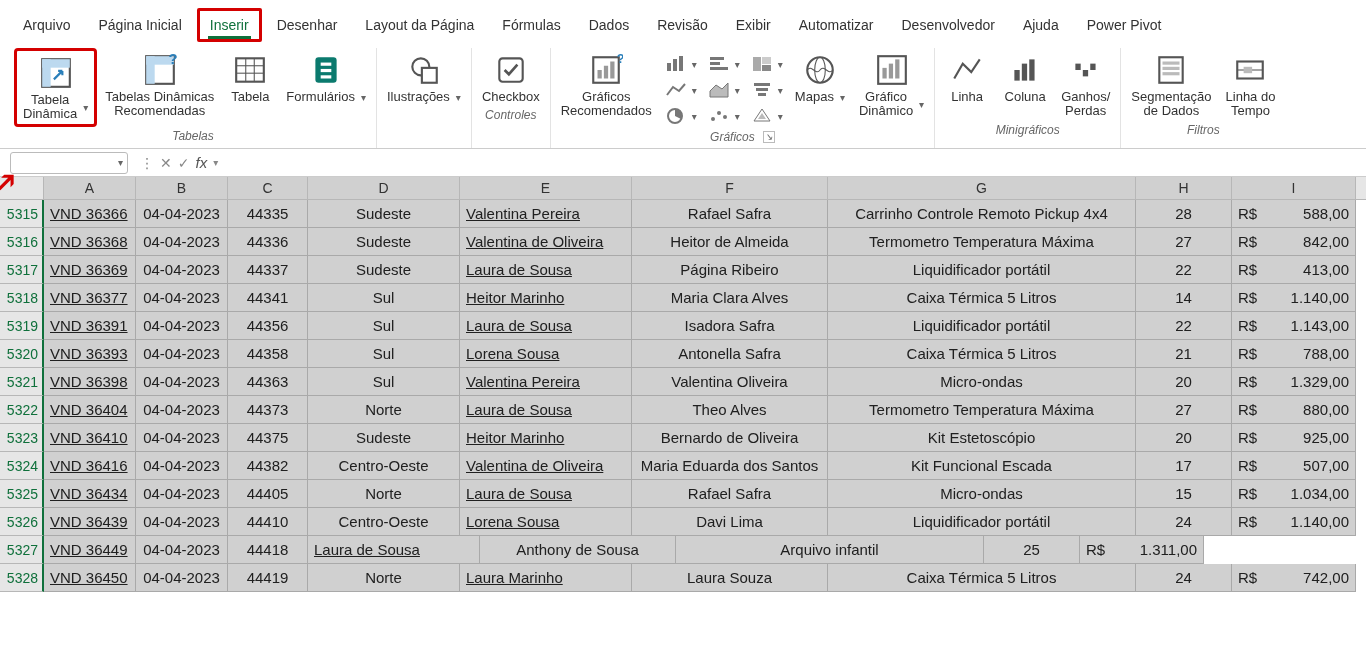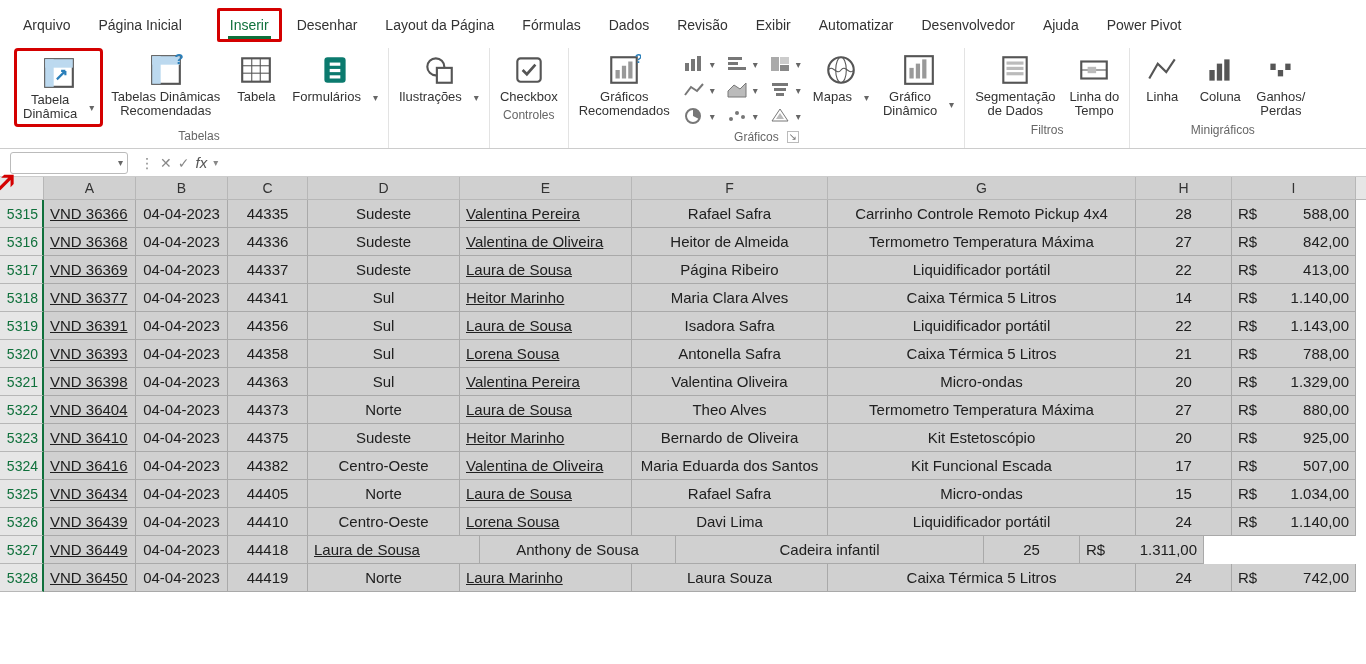--- a/index.html
+++ b/index.html
@@ -33,21 +33,20 @@
   border: 3px solid transparent;
   border-radius: 2px;
 }
 .menu-tab.highlighted {
   border-color: #d40000;
   color: #0f703b;
   font-weight: normal;
 }
 .menu-tab.active-underline {
   position: relative;
-  margin-left: 20px;
 }
 .menu-tab.active-underline::after {
   content: "";
   position: absolute;
   left: 8px;
   right: 8px;
   bottom: 0px;
   height: 3px;
   background: #0f703b;
 }
@@ -97,21 +96,21 @@
 }
 .ribbon-btn .label {
   font-size: 13px;
   color: #333;
   line-height: 1.1;
   margin-top: 2px;
   white-space: pre-line;
   display: flex;
   align-items: center;
   justify-content: flex-end;
-  gap: 12px;
+  gap: 6px;
 }
 .caret {
   display: inline-block;
   font-size: 10px;
   color: #666;
 }
 .ribbon-stack {
   display: flex;
   flex-direction: column;
   gap: 2px;
@@ -135,20 +134,21 @@
 .ribbon-group-label {
   font-size: 12px;
   color: #666;
   padding: 2px 0 4px 0;
   text-align: center;
   width: 100%;
   display: flex;
   align-items: center;
   justify-content: center;
   gap: 8px;
+  font-style: italic;
 }
 .dlg-launcher {
   font-size: 10px;
   color: #777;
   border: 1px solid #bbb;
   width: 12px;
   height: 12px;
   display: inline-flex;
   align-items: center;
   justify-content: center;
@@ -525,20 +525,56 @@
       <div class="ribbon-group-label">
         <span>Gráficos</span>
         <span class="dlg-launcher">↘</span>
       </div>
     </div>
     <div class="ribbon-group">
       <div class="ribbon-items">
         <div class="ribbon-btn">
           <div class="icon-box">
             <svg width="34" height="34" viewBox="0 0 32 32">
+              <polyline points="4,24 12,10 20,18 28,6" stroke="#555" stroke-width="2" fill="none"></polyline>
+            </svg>
+          </div>
+          <div class="label"><span style="white-space: pre-line;">Linha</span></div>
+        </div>
+        <div class="ribbon-btn">
+          <div class="icon-box">
+            <svg width="34" height="34" viewBox="0 0 32 32">
+              <rect x="6" y="16" width="5" height="10" fill="#555"></rect>
+              <rect x="13" y="10" width="5" height="16" fill="#555"></rect>
+              <rect x="20" y="6" width="5" height="20" fill="#555"></rect>
+            </svg>
+          </div>
+          <div class="label"><span style="white-space: pre-line;">Coluna</span></div>
+        </div>
+        <div class="ribbon-btn">
+          <div class="icon-box">
+            <svg width="34" height="34" viewBox="0 0 32 32">
+              <rect x="6" y="10" width="5" height="6" fill="#555"></rect>
+              <rect x="13" y="16" width="5" height="6" fill="#555"></rect>
+              <rect x="20" y="10" width="5" height="6" fill="#555"></rect>
+            </svg>
+          </div>
+          <div class="label"><span style="white-space: pre-line;">Ganhos/
+Perdas</span></div>
+        </div>
+      </div>
+      <div class="ribbon-group-label">
+        <span>Minigráficos</span>
+      </div>
+    </div>
+    <div class="ribbon-group">
+      <div class="ribbon-items">
+        <div class="ribbon-btn">
+          <div class="icon-box">
+            <svg width="34" height="34" viewBox="0 0 32 32">
               <rect x="5" y="4" width="22" height="24" fill="none" stroke="#555" stroke-width="2"></rect>
               <rect x="8" y="8" width="16" height="3" fill="#bbb"></rect>
               <rect x="8" y="13" width="16" height="3" fill="#bbb"></rect>
               <rect x="8" y="18" width="16" height="3" fill="#bbb"></rect>
             </svg>
           </div>
           <div class="label"><span style="white-space: pre-line;">Segmentação
 de Dados</span></div>
         </div>
         <div class="ribbon-btn">
@@ -548,56 +584,20 @@
               <line x1="4" y1="16" x2="28" y2="16" stroke="#555"></line>
               <rect x="10" y="13" width="8" height="6" fill="#bbb"></rect>
             </svg>
           </div>
           <div class="label"><span style="white-space: pre-line;">Linha do
 Tempo</span></div>
         </div>
       </div>
       <div class="ribbon-group-label">
         <span>Filtros</span>
-      </div>
-    </div>
-    <div class="ribbon-group">
-      <div class="ribbon-items">
-        <div class="ribbon-btn">
-          <div class="icon-box">
-            <svg width="34" height="34" viewBox="0 0 32 32">
-              <polyline points="4,24 12,10 20,18 28,6" stroke="#555" stroke-width="2" fill="none"></polyline>
-            </svg>
-          </div>
-          <div class="label"><span style="white-space: pre-line;">Linha</span></div>
-        </div>
-        <div class="ribbon-btn">
-          <div class="icon-box">
-            <svg width="34" height="34" viewBox="0 0 32 32">
-              <rect x="6" y="16" width="5" height="10" fill="#555"></rect>
-              <rect x="13" y="10" width="5" height="16" fill="#555"></rect>
-              <rect x="20" y="6" width="5" height="20" fill="#555"></rect>
-            </svg>
-          </div>
-          <div class="label"><span style="white-space: pre-line;">Coluna</span></div>
-        </div>
-        <div class="ribbon-btn">
-          <div class="icon-box">
-            <svg width="34" height="34" viewBox="0 0 32 32">
-              <rect x="6" y="10" width="5" height="6" fill="#555"></rect>
-              <rect x="13" y="16" width="5" height="6" fill="#555"></rect>
-              <rect x="20" y="10" width="5" height="6" fill="#555"></rect>
-            </svg>
-          </div>
-          <div class="label"><span style="white-space: pre-line;">Ganhos/
-Perdas</span></div>
-        </div>
-      </div>
-      <div class="ribbon-group-label">
-        <span>Minigráficos</span>
       </div>
     </div>
   </div>
 
 <div class="formula-bar">
   <div class="name-box">
     <span></span>
     <span class="dd">▾</span>
   </div>
   <div class="fx-sep">
@@ -807,21 +807,21 @@
           <span>1.140,00</span>
         </div>
       </div>
       <div class="grid-row">
         <div class="row-header">5327</div>
         <div class="cell w-A left">VND 36449</div>
         <div class="cell w-B center">04-04-2023</div>
         <div class="cell w-C center">44418</div>
         <div class="cell w-E left">Laura de Sousa</div>
         <div class="cell w-F center">Anthony de Sousa</div>
-        <div class="cell w-G center">Cadeira infantil</div>
+        <div class="cell w-G center">Arquivo infantil</div>
         <div class="cell w-H center">25</div>
         <div class="cell w-I currency">
           <span>R$</span>
           <span>1.311,00</span>
         </div>
       </div>
       <div class="grid-row">
         <div class="row-header">5328</div>
         <div class="cell w-A left">VND 36450</div>
         <div class="cell w-B center">04-04-2023</div>

